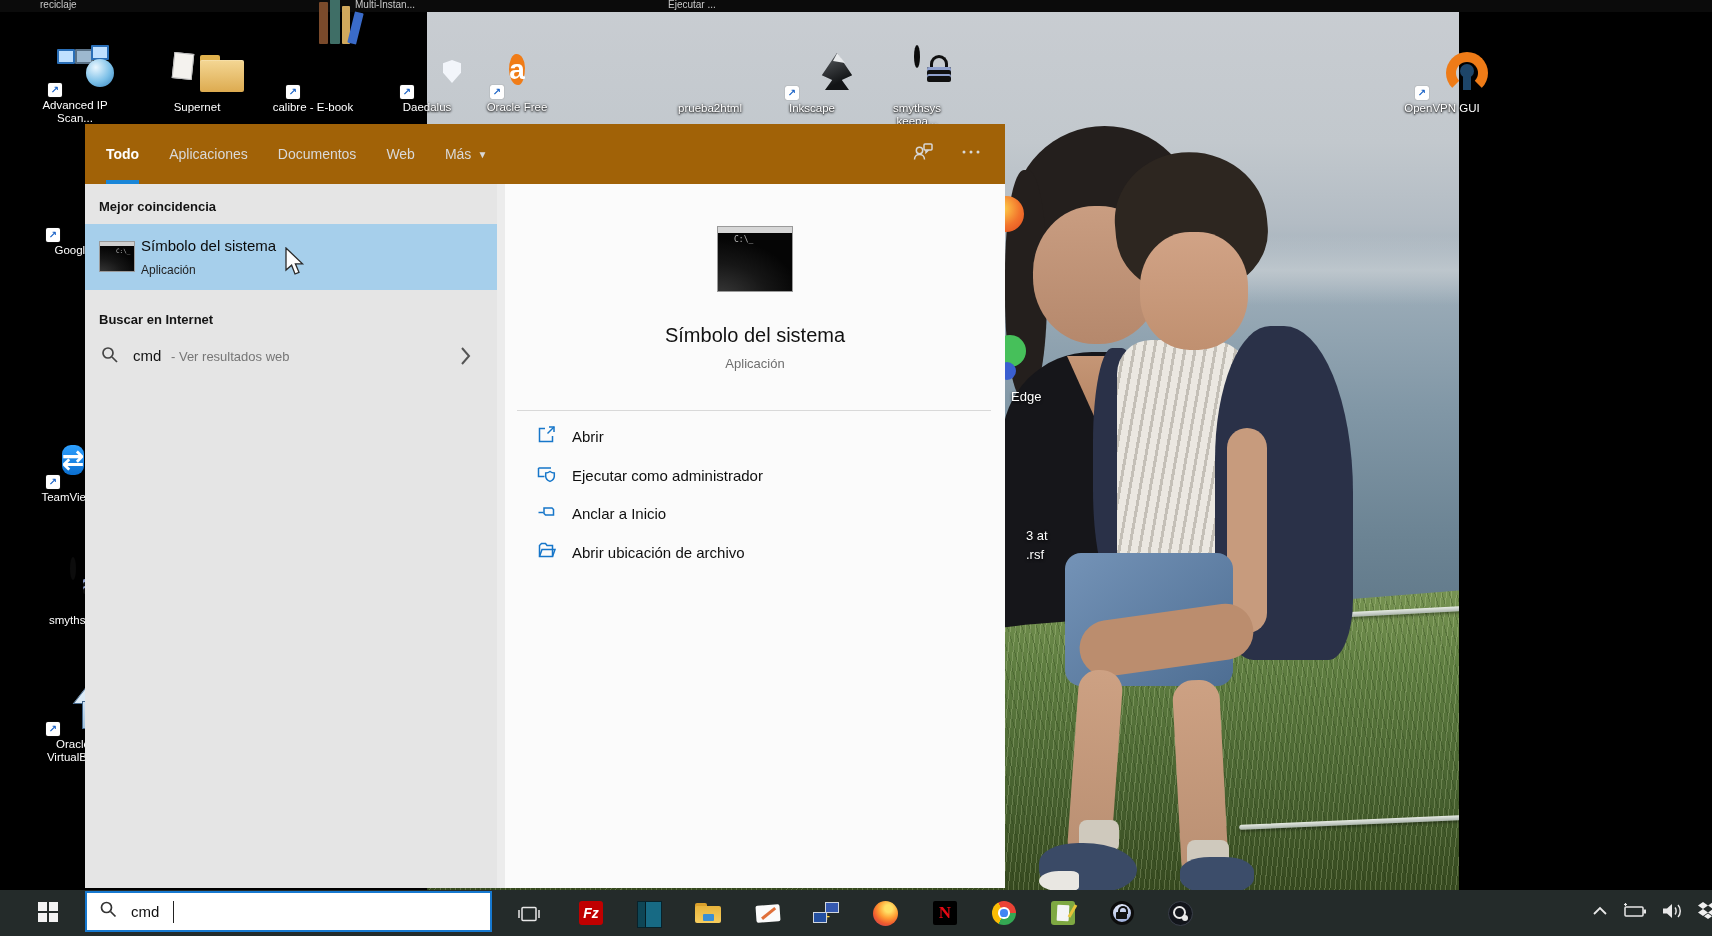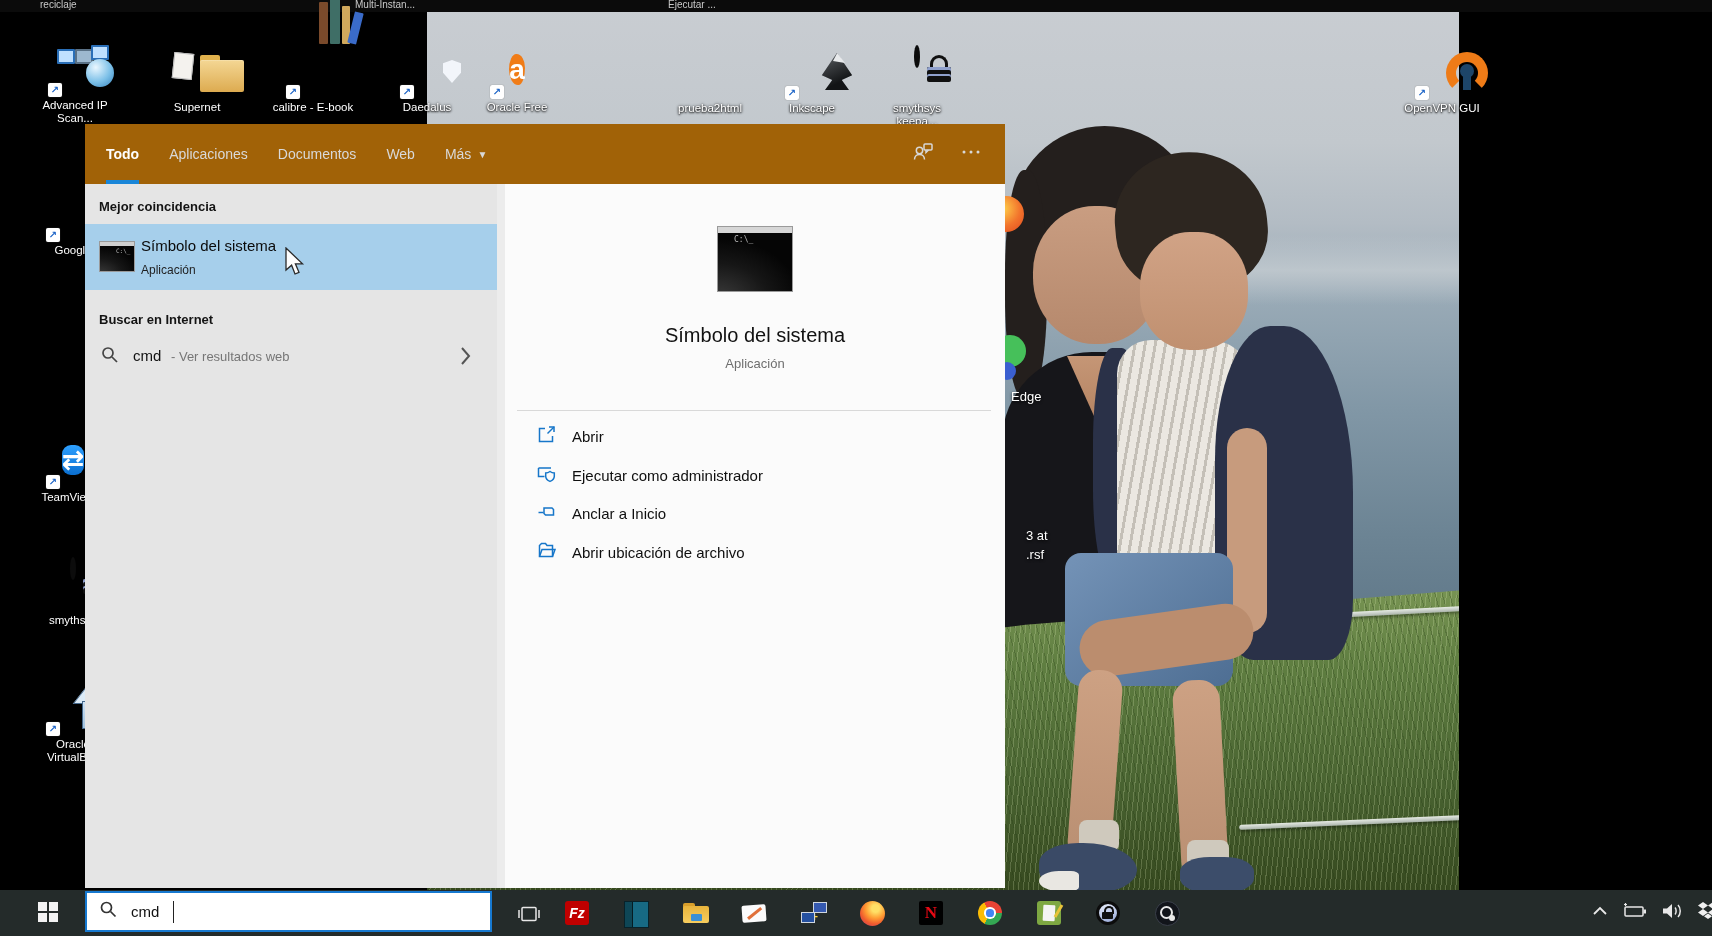--- a/index.html
+++ b/index.html
@@ -150,21 +150,21 @@
   #taskbar{position:absolute;left:0;top:890px;width:1712px;height:46px;background:#242b2a;z-index:10;}
   #start{position:absolute;left:38px;top:902px;width:22px;height:22px;z-index:11;cursor:pointer;}
   #start i{position:absolute;width:9px;height:9px;background:#f2f2f2;}
   #start i:nth-child(1){left:0;top:0;} #start i:nth-child(2){left:11px;top:0;}
   #start i:nth-child(3){left:0;top:11px;} #start i:nth-child(4){left:11px;top:11px;}
   #tb-search{position:absolute;left:85px;top:891px;width:407px;height:41px;background:#fff;border:2px solid #1779d0;
     box-sizing:border-box;display:flex;align-items:center;padding-left:13px;gap:14px;z-index:11;}
   #tb-search .val{font-size:15px;color:#111;}
   #tb-search .tcaret{width:1px;height:22px;background:#222;}
   #taskview{position:absolute;left:517px;top:902px;z-index:11;cursor:pointer;}
-  .tb{position:absolute;top:901px;width:38px;height:33px;z-index:11;display:flex;justify-content:flex-start;cursor:pointer;}
+  .tb{position:absolute;top:901px;width:38px;height:33px;z-index:11;display:flex;justify-content:flex-end;cursor:pointer;}
   .gfz{width:24px;height:24px;border-radius:3px;background:#c00000;color:#fff;font-weight:bold;font-style:italic;
     font-size:14px;line-height:24px;text-align:center;}
   .gteal{width:23px;height:25px;border:1px solid #08222a;background:linear-gradient(90deg,#0e4656 0 30%,#061c22 30% 36%,#176a84 36%);}
   .gexp{position:relative;width:26px;height:20px;margin-top:2px;}
   .gexp::before{content:"";position:absolute;left:0;top:0;width:12px;height:5px;background:#d99f2b;border-radius:2px 2px 0 0;}
   .gexp::after{content:"";position:absolute;left:0;top:3px;width:26px;height:17px;border-radius:2px;background:linear-gradient(180deg,#e8b43c,#f7cd5e);}
   .gexp i{position:absolute;left:8px;top:11px;width:11px;height:7px;background:#3b8fd4;border-radius:1px;z-index:1;}
   .gwb{position:relative;width:24px;height:17px;margin-top:4px;background:#fbfbfb;border-radius:2px;transform:rotate(-4deg);}
   .gwb::after{content:"";position:absolute;left:4px;top:7px;width:17px;height:2.5px;background:#e0703a;transform:rotate(-35deg);}
   .grd{position:relative;width:26px;height:24px;}

